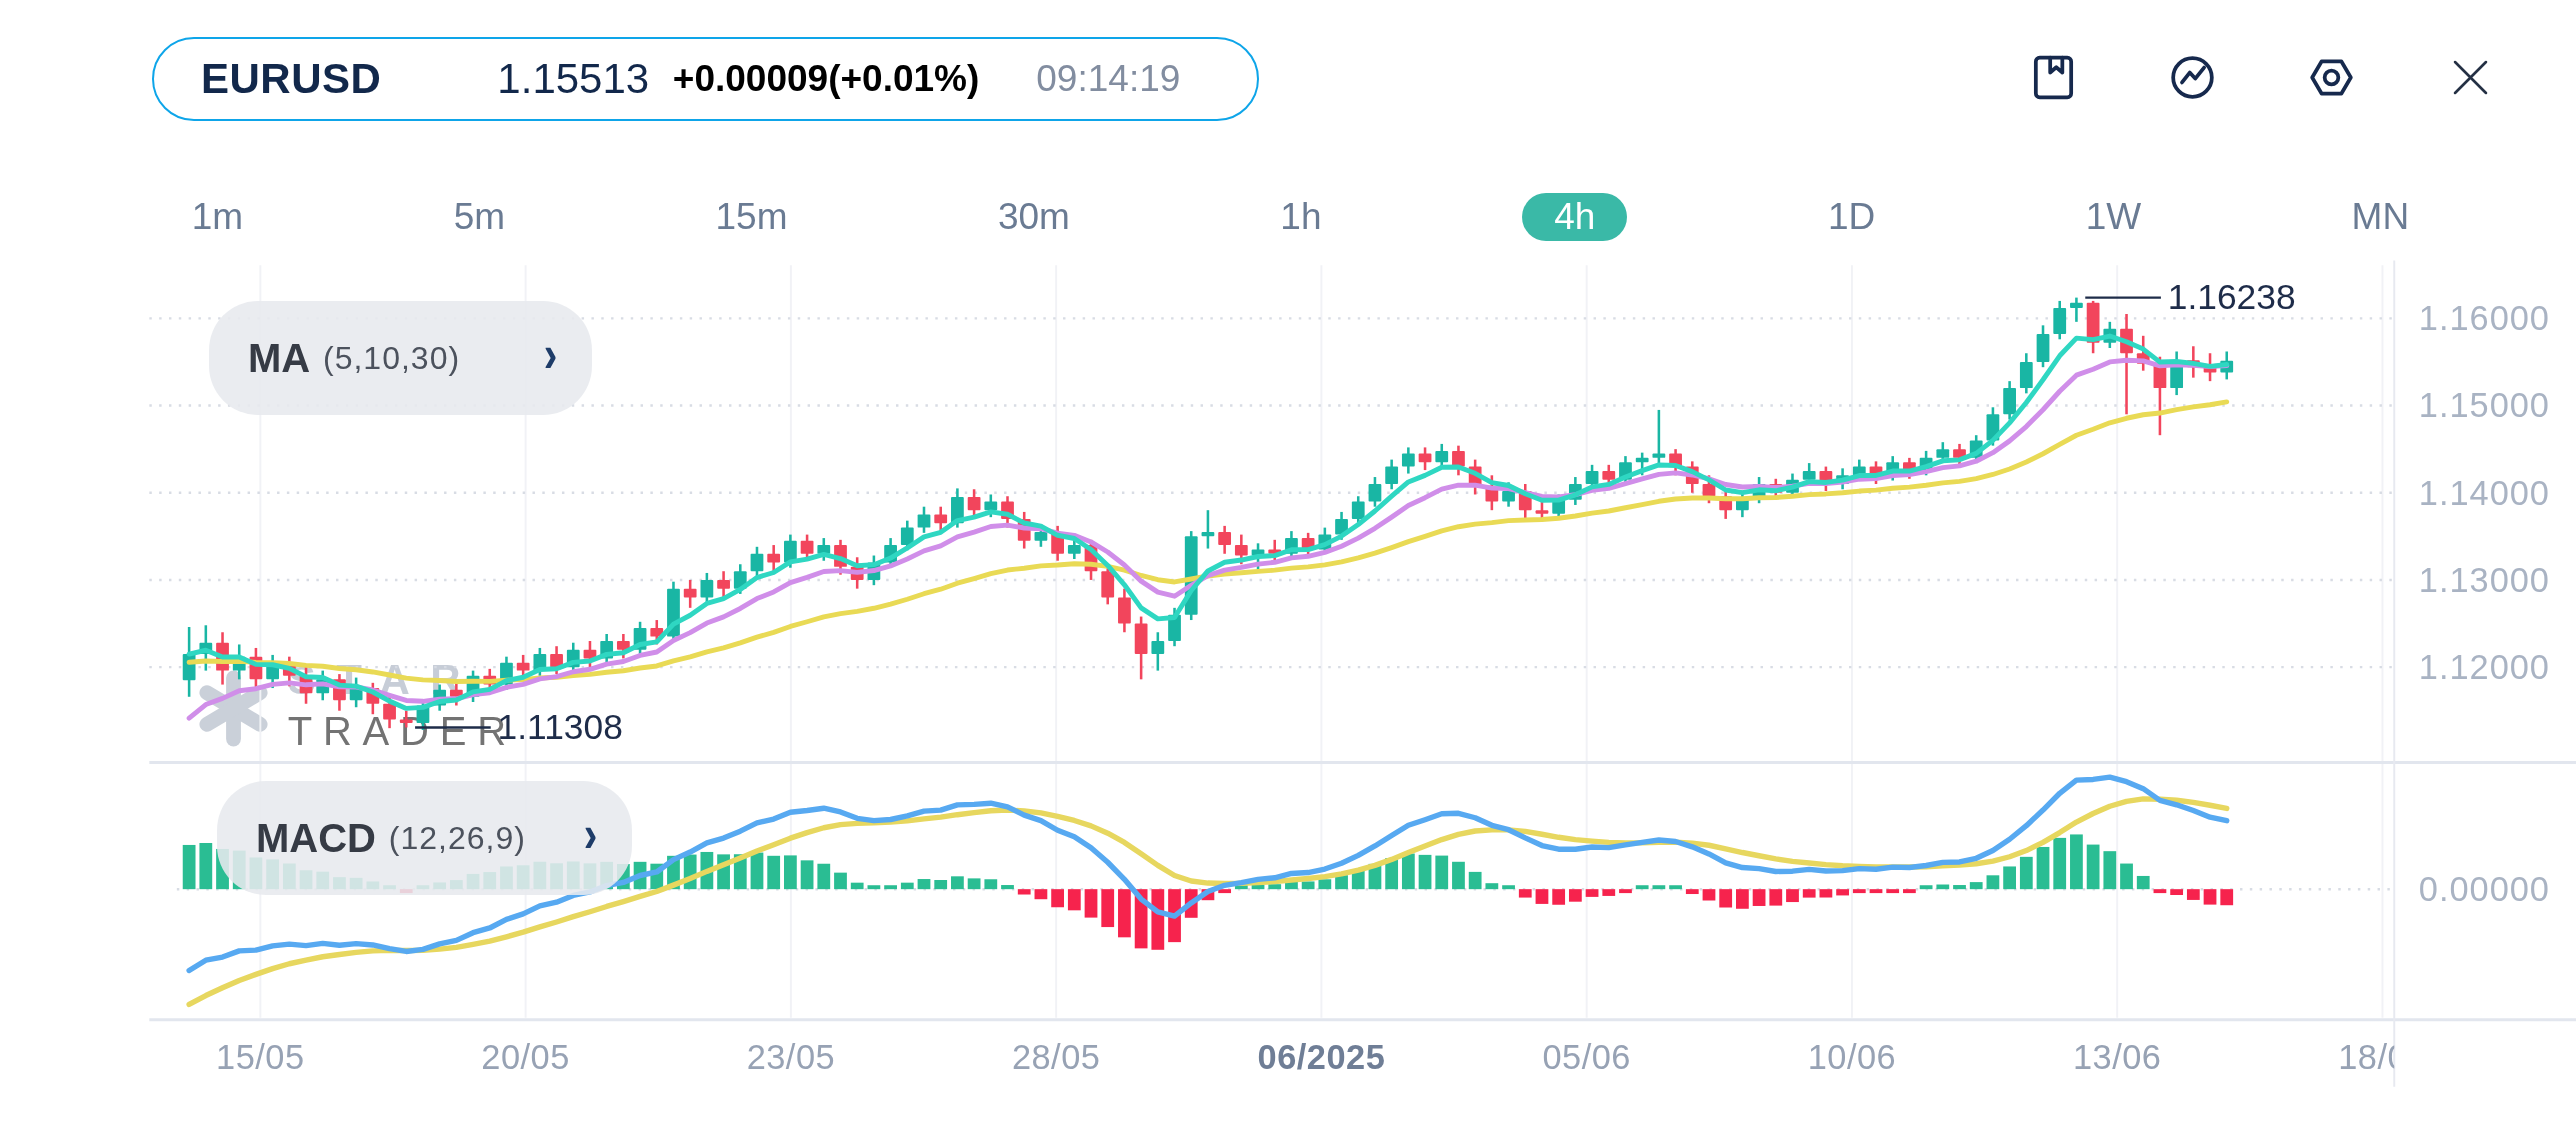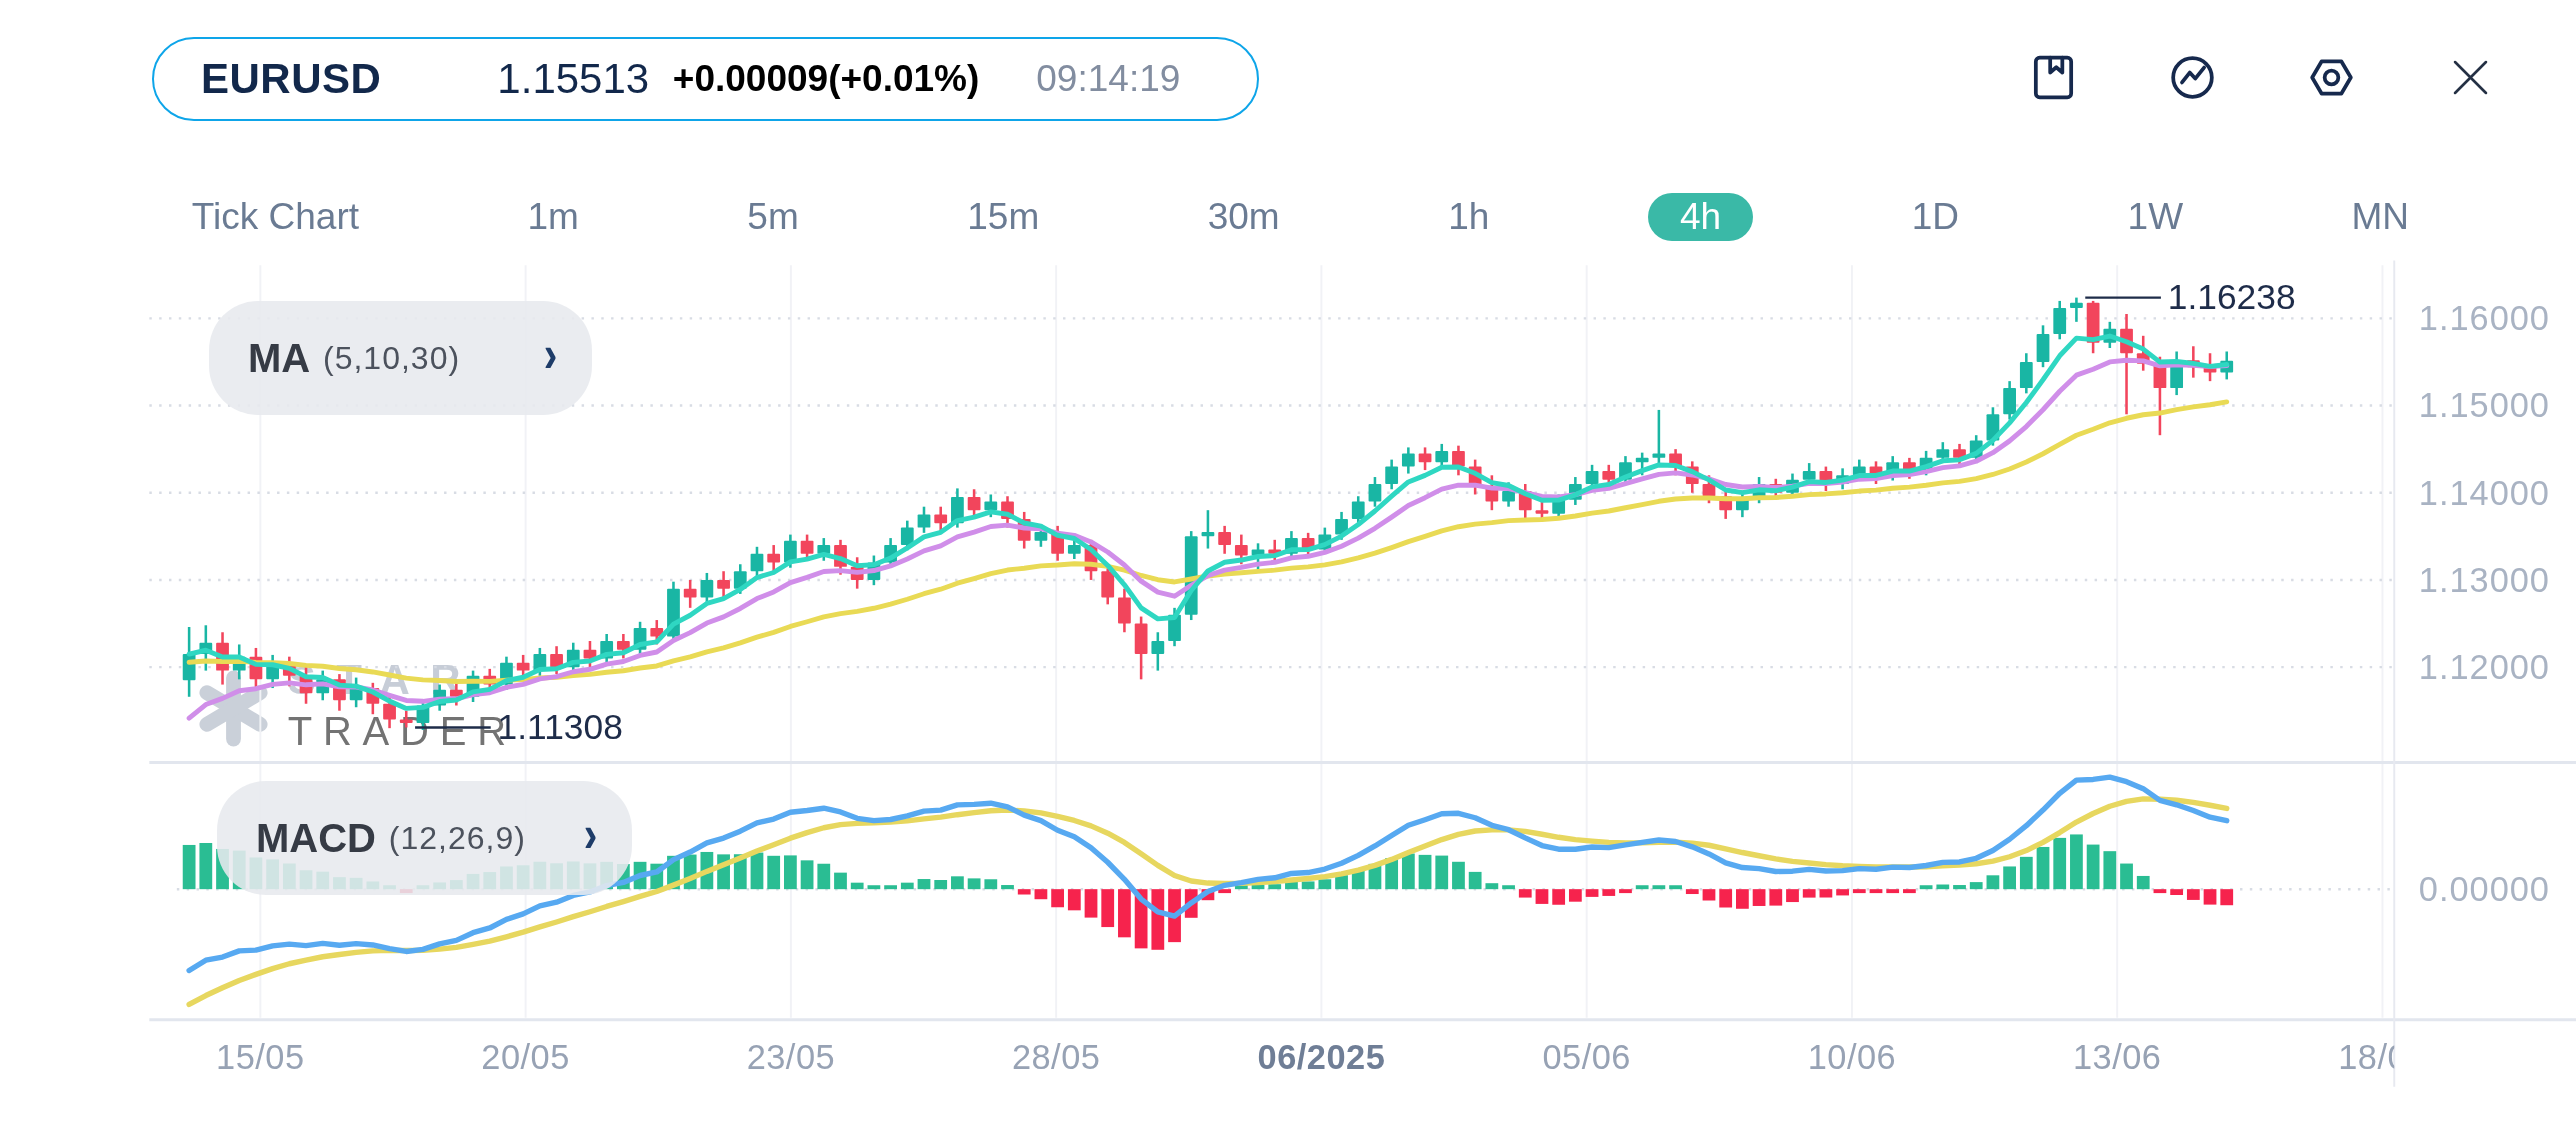--- a/index.html
+++ b/index.html
@@ -537,21 +537,20 @@
     </svg>
   </button>
   <button class="icon-btn" aria-label="close">
     <svg viewBox="0 0 48 48" fill="none" stroke="#243044" stroke-width="2.4" stroke-linecap="round">
       <path d="M10 10 L38 38 M38 10 L10 38"></path>
     </svg>
   </button>
 </div>
 
 <nav class="tf-row">
-  <button class="tf-btn">Tick Chart</button>
   <button class="tf-btn">1m</button>
   <button class="tf-btn">5m</button>
   <button class="tf-btn">15m</button>
   <button class="tf-btn">30m</button>
   <button class="tf-btn">1h</button>
   <button class="tf-btn active">4h</button>
   <button class="tf-btn">1D</button>
   <button class="tf-btn">1W</button>
   <button class="tf-btn">MN</button>
 </nav>

